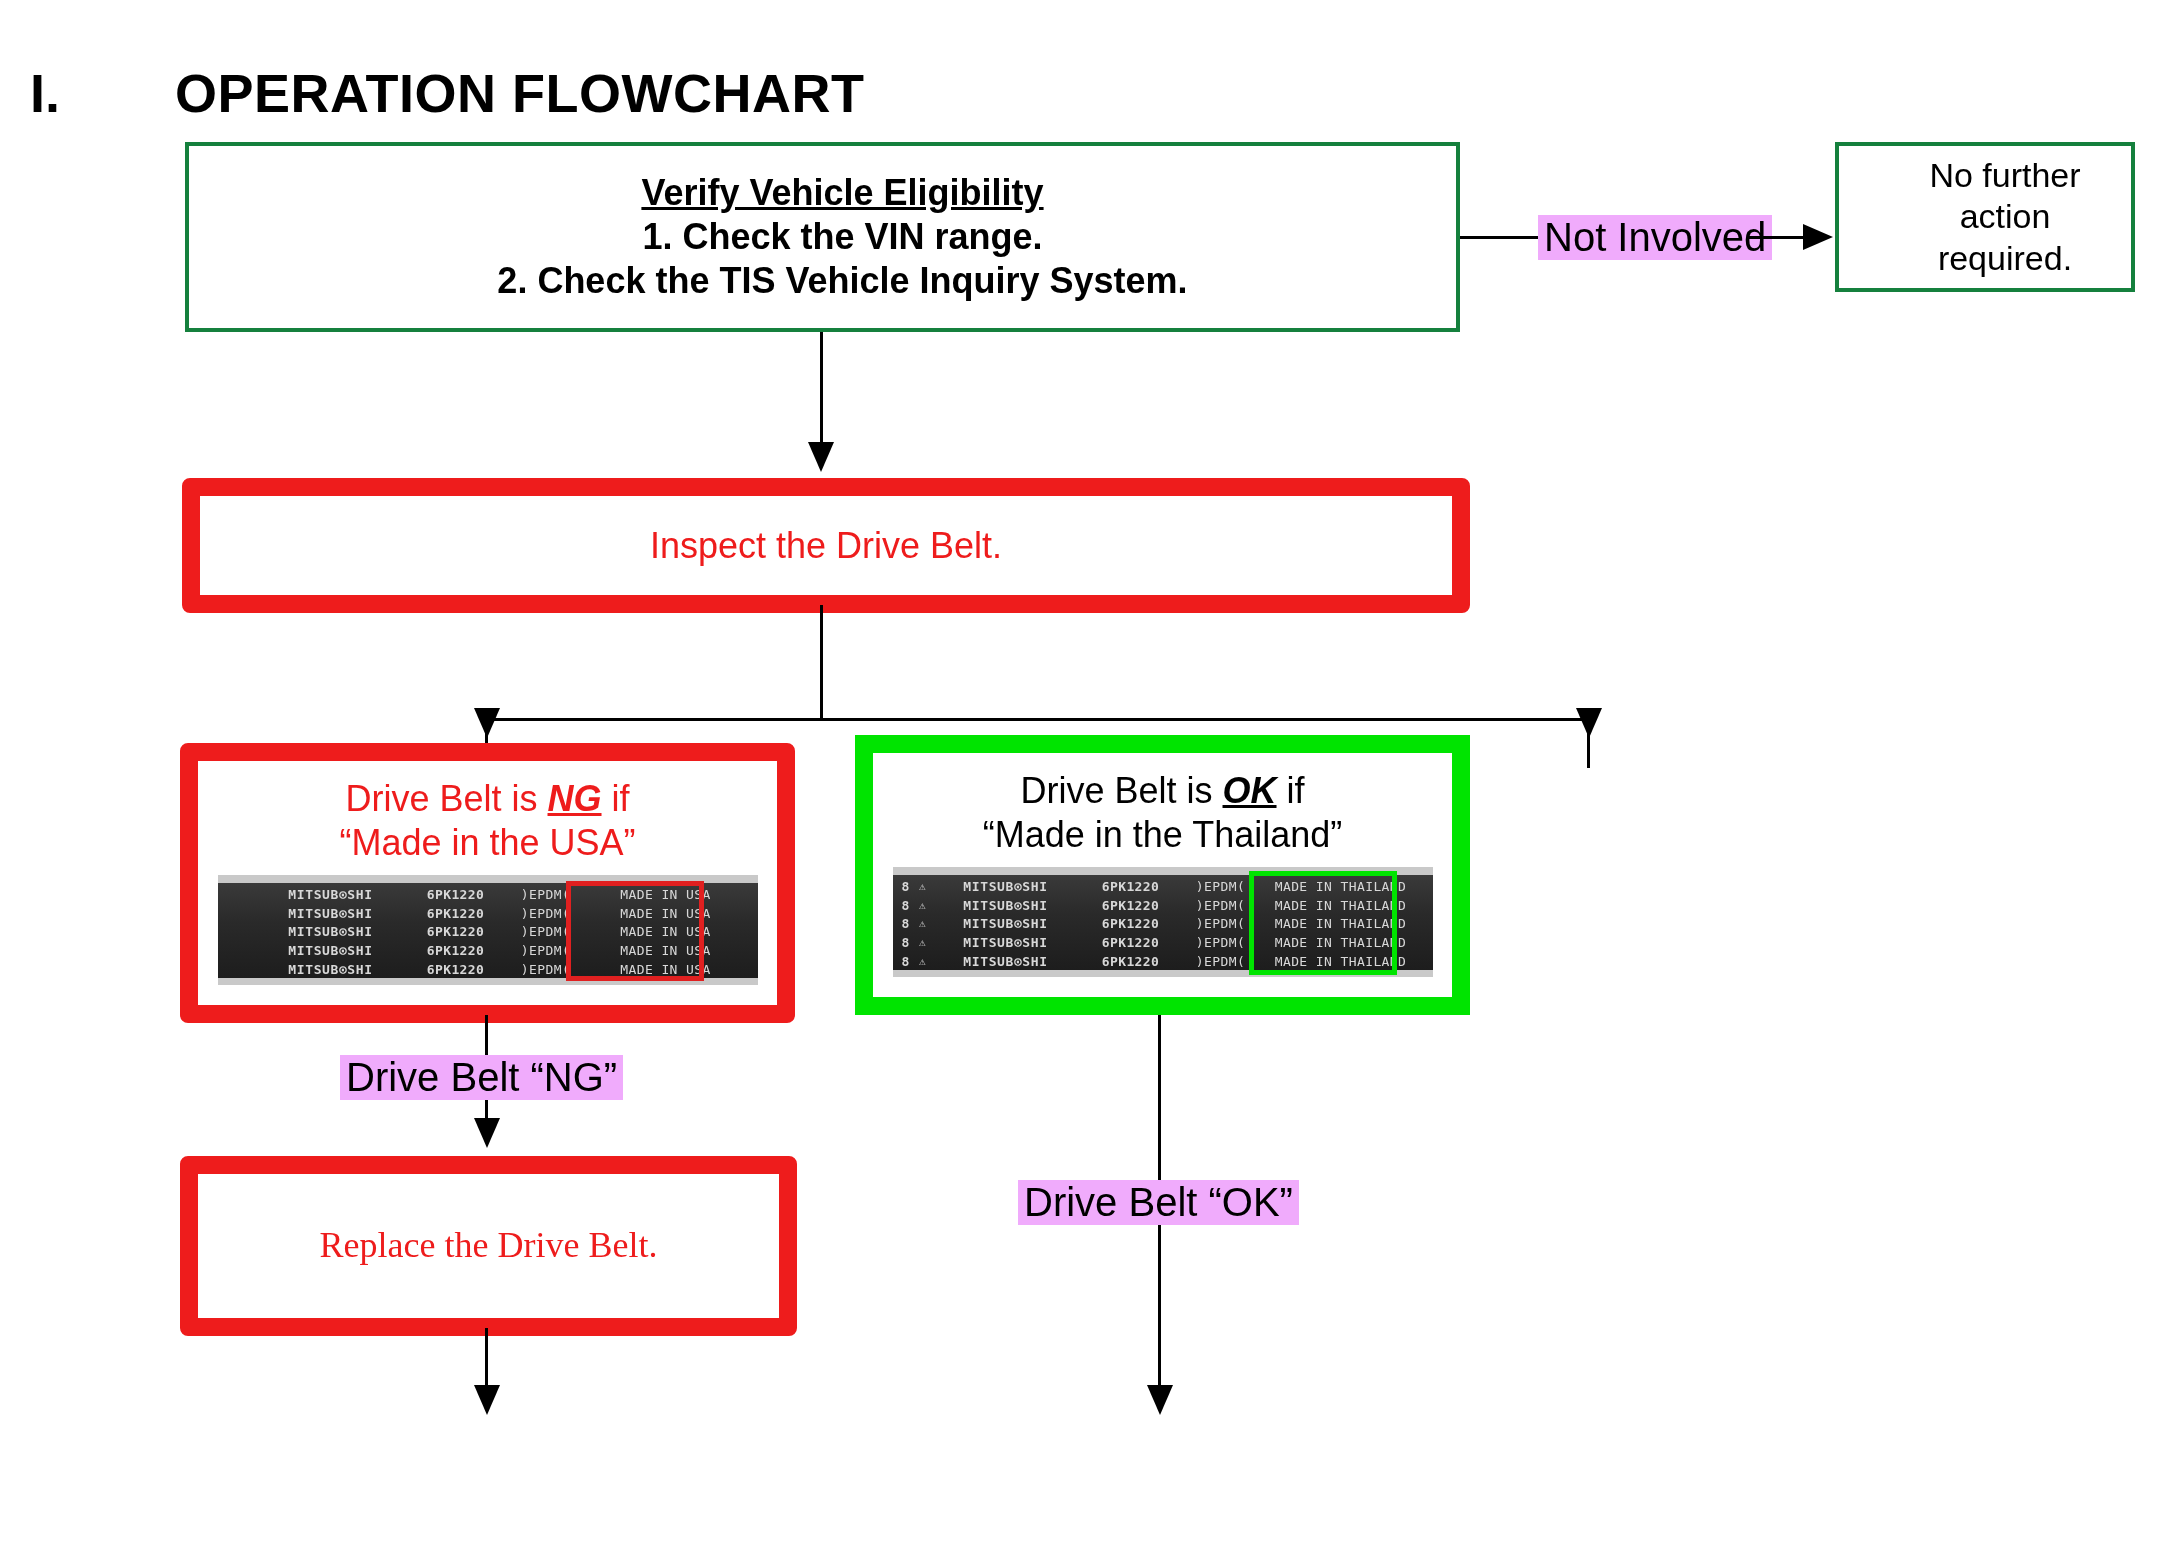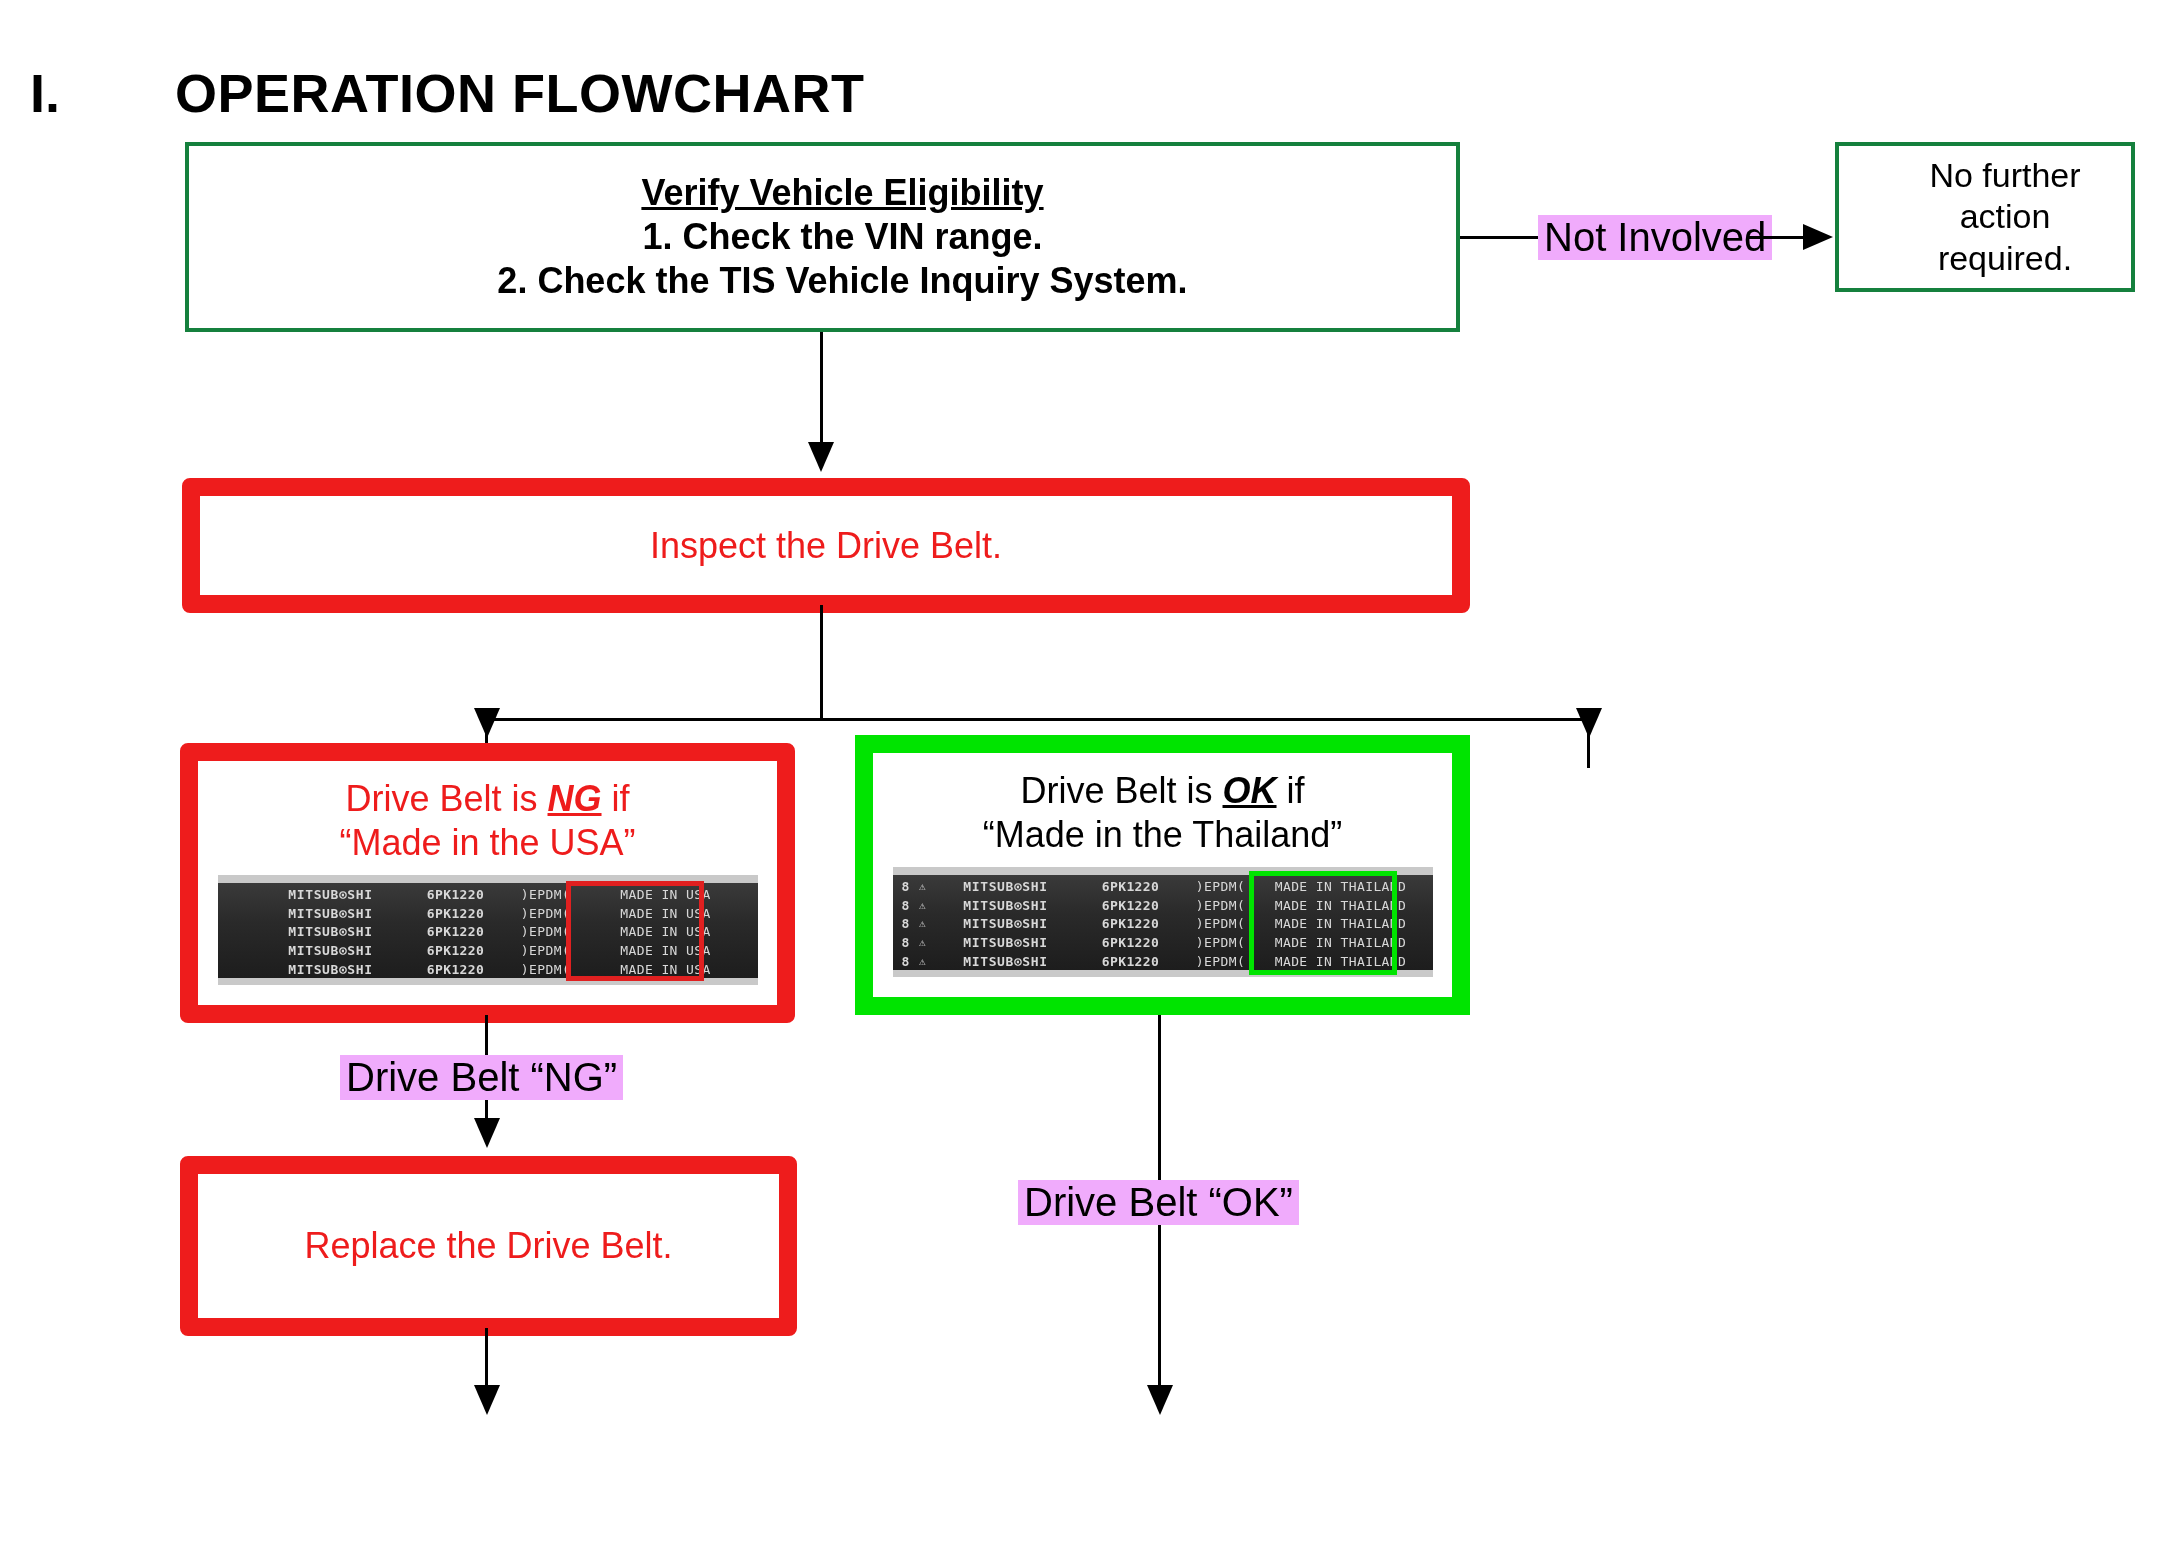--- a/index.html
+++ b/index.html
@@ -106,20 +106,21 @@
   .emph {
     font-weight: bold;
     font-style: italic;
     text-decoration: underline;
   }
 
   
   #box-replace {
     left: 180px; top: 1148px; width: 617px; height: 180px;
     font-size: 36px;
+    font-family: Liberation Serif, serif;
   }
 
   
   #box-lsc {
     left: 185px; top: 1417px; width: 1275px; height: 125px;
     font-size: 36px;
   }
 
   
   .belt-photo {

